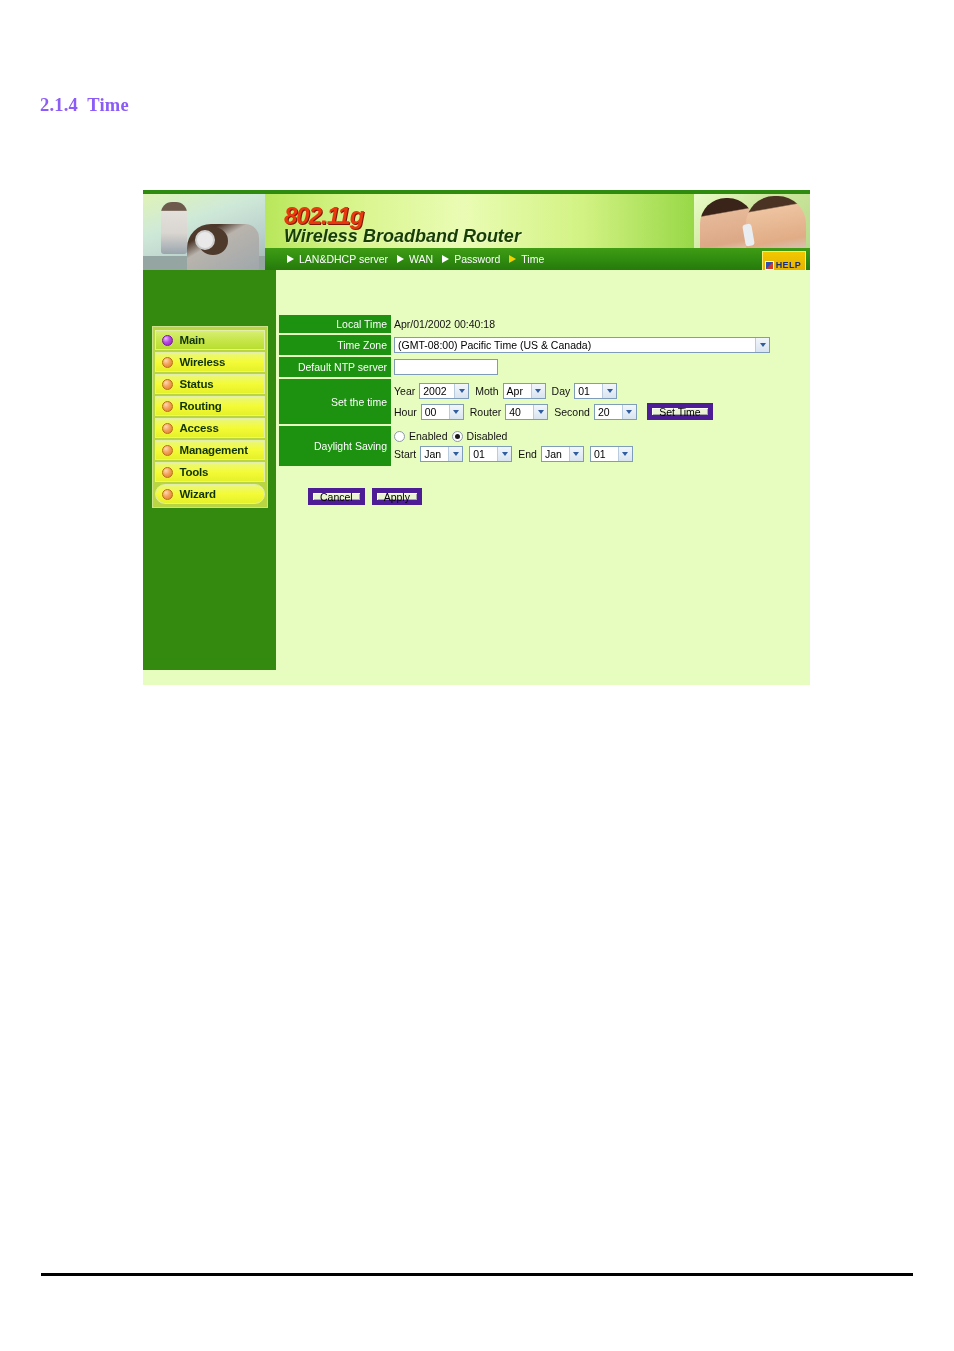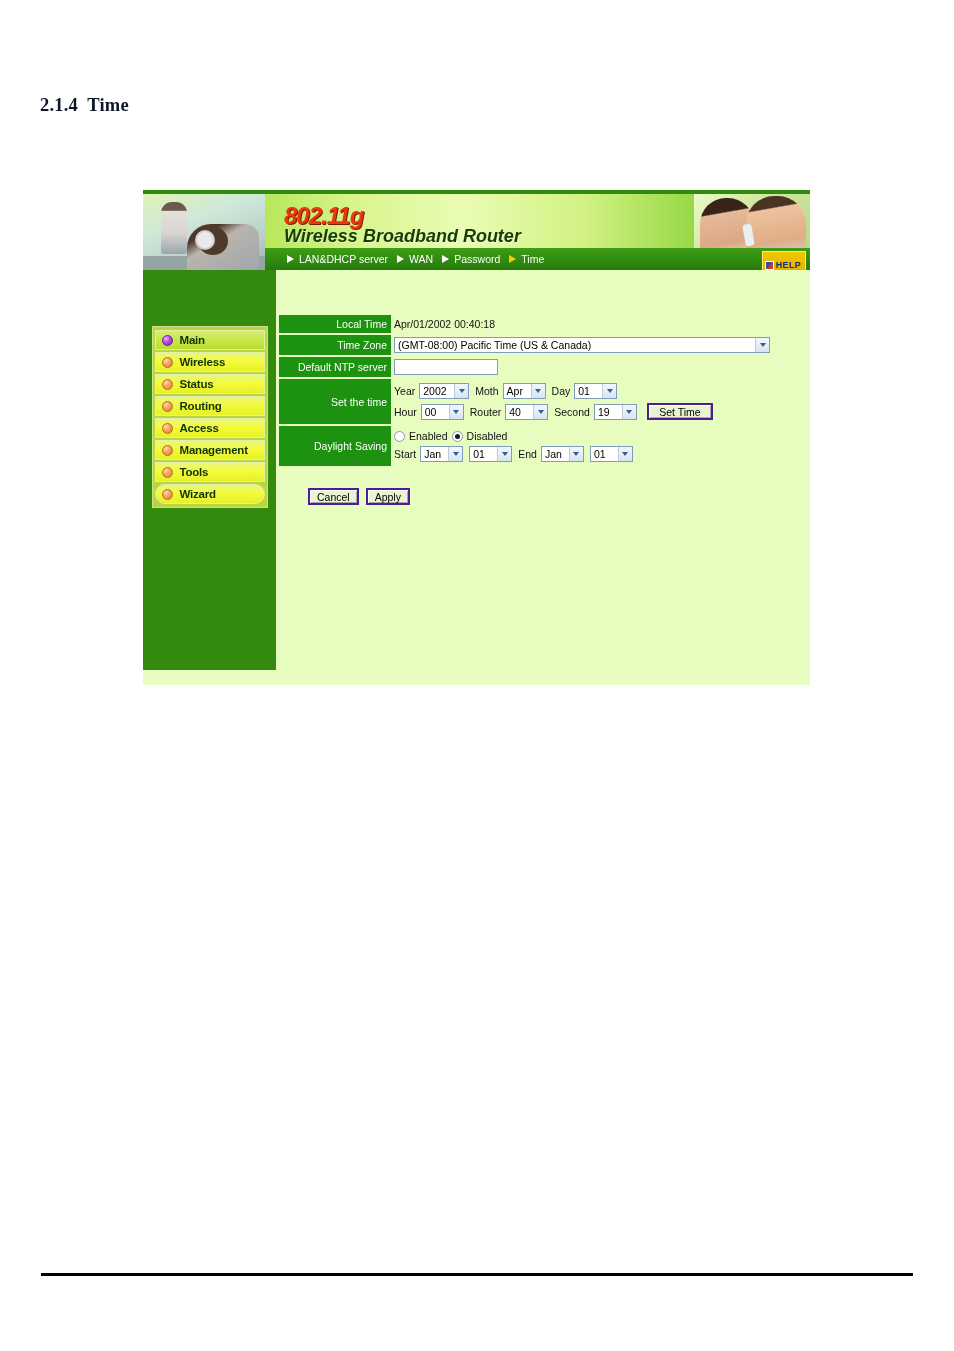--- a/index.html
+++ b/index.html
@@ -16,21 +16,21 @@
   }
 
   
   .doc-heading {
     position: absolute;
     left: 40px;
     top: 95px;
     font-family: "Liberation Serif", serif;
     font-weight: bold;
     font-size: 18.5px;
-    color: #0f172a;
+    color: #8b5cf6;
     letter-spacing: 0.2px;
     white-space: pre;
   }
 
   
   .page-rule {
     position: absolute;
     left: 41px;
     top: 1273px;
     width: 872px;
@@ -378,21 +378,21 @@
   }
 
   .btn {
     display: inline-flex;
     align-items: center;
     justify-content: center;
     height: 17px;
     min-width: 40px;
     padding: 0 7px;
     background: #e9f5d2;
-    border: 2px solid #4c1d95;
+    border: 5px solid #4c1d95;
     box-shadow: inset 1px 1px 0 #ffffff, inset -1px -1px 0 #a8a8a8;
     font-size: 10.5px;
     color: #000000;
     box-sizing: border-box;
     font-family: "Liberation Sans", sans-serif;
   }
   .btn.settime { min-width: 66px; margin-left: 4px; }
 
   .radio {
     width: 11px; height: 11px;
@@ -564,21 +564,21 @@
                 <span class="sel-text">00</span>
                 <span class="sel-btn"></span>
               </div>
               <span class="txt">Router</span>
               <div class="sel xs">
                 <span class="sel-text">40</span>
                 <span class="sel-btn"></span>
               </div>
               <span class="txt">Second</span>
               <div class="sel xs">
-                <span class="sel-text">19</span>
+                <span class="sel-text">20</span>
                 <span class="sel-btn"></span>
               </div>
               <span class="btn settime">Set Time</span>
             </div>
           </div>
         </div>
 
         <div class="frow">
           <div class="flabel">Daylight Saving</div>
           <div class="fvalue col">

